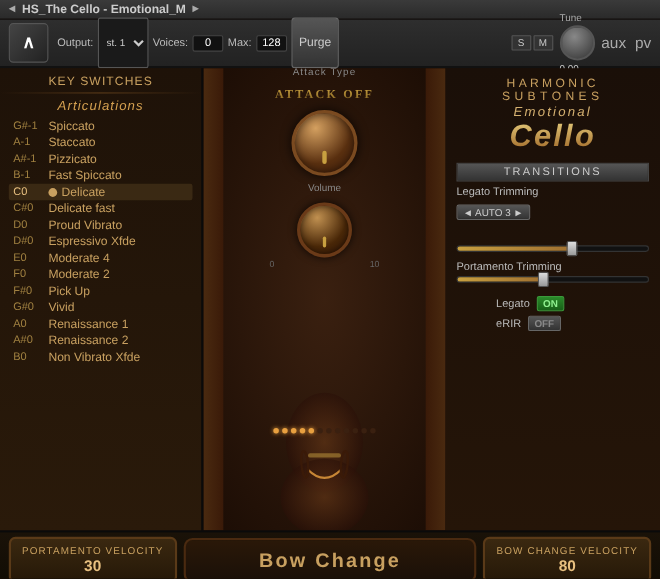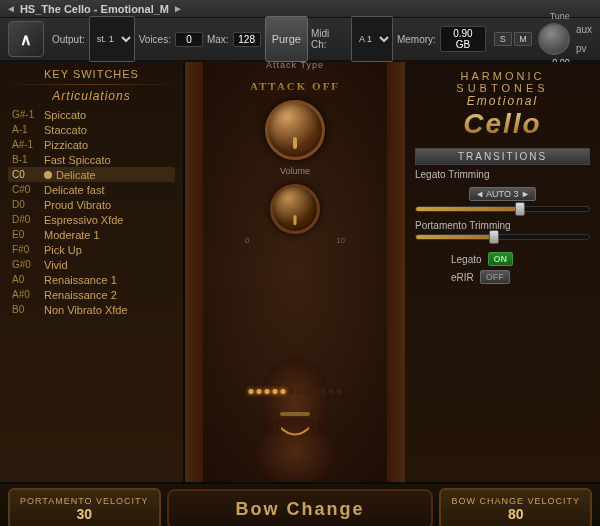--- a/index.html
+++ b/index.html
@@ -104,21 +104,21 @@
     }
     .tune-section {
       margin-left: auto;
       display: flex;
       align-items: center;
       gap: 6px;
     }
     .tune-knob-wrap {
       display: flex;
       flex-direction: column;
-      align-items: flex-end;
+      align-items: flex-start;
       gap: 2px;
     }
     .tune-knob {
       width: 32px;
       height: 32px;
       border-radius: 50%;
       background: radial-gradient(circle at 40% 30%, #888, #333);
       border: 2px solid #555;
       cursor: pointer;
     }
@@ -127,23 +127,23 @@
       color: #aaa;
       text-align: center;
     }
     .tune-value {
       font-size: 9px;
       color: #ccc;
       text-align: center;
     }
     .aux-section {
       display: flex;
-      flex-direction: column;
+      flex-direction: row;
       gap: 8px;
-      font-size: 10px;
+      font-size: 14px;
       color: #aaa;
     }
 
     
     .main-content {
       display: flex;
       height: 420px;
       position: relative;
     }
 
@@ -582,28 +582,20 @@
       <span>Output:</span>
       <select class="ctrl-select">
         <option>st. 1</option>
       </select>
       <span>Voices:</span>
       <span class="ctrl-value">0</span>
       <span>Max:</span>
       <span class="ctrl-value">128</span>
       <button class="purge-btn">Purge</button>
     </div>
-    <div class="ctrl-row">
-      <span>Midi Ch:</span>
-      <select class="ctrl-select">
-        <option>A 1</option>
-      </select>
-      <span>Memory:</span>
-      <span class="ctrl-value">0.90 GB</span>
-    </div>
   </div>
   <div class="tune-section">
     <div class="sm-btns">
       <div class="sm-btn">S</div>
       <div class="sm-btn">M</div>
     </div>
     <div class="tune-knob-wrap">
       <span class="tune-label">Tune</span>
       <div class="tune-knob"></div>
       <span class="tune-value">0.00</span>
@@ -650,21 +642,25 @@
         <li>
           <span class="note">D0</span>
           <span>Proud Vibrato</span>
         </li>
         <li>
           <span class="note">D#0</span>
           <span>Espressivo Xfde</span>
         </li>
         <li>
           <span class="note">E0</span>
-          <span>Moderate 1</span>
+          <span>Moderate 4</span>
+        </li>
+        <li>
+          <span class="note">F0</span>
+          <span>Moderate 2</span>
         </li>
         <li>
           <span class="note">F#0</span>
           <span>Pick Up</span>
         </li>
         <li>
           <span class="note">G#0</span>
           <span>Vivid</span>
         </li>
         <li>
@@ -737,21 +733,21 @@
       <div class="harmonic">HARMONIC</div>
       <div class="subtones">SUBTONES</div>
       <div class="emotional">Emotional</div>
       <div class="cello">Cello</div>
     </div>
 
     <div class="transitions-label">TRANSITIONS</div>
 
     <div class="control-row-right">
       <div class="ctrl-name">Legato Trimming</div>
-      <div style="margin-bottom:3px;text-align:center;">
+      <div style="margin-bottom:21px;">
         <span class="auto-tag">◄ AUTO 3 ►</span>
       </div>
       <div class="slider-track">
         <div class="slider-fill" id="legato-fill" style="width: 60%;"></div>
         <div class="slider-handle" id="legato-handle" style="left: 60%;"></div>
       </div>
     </div>
 
     <div class="control-row-right">
       <div class="ctrl-name">Portamento Trimming</div>

